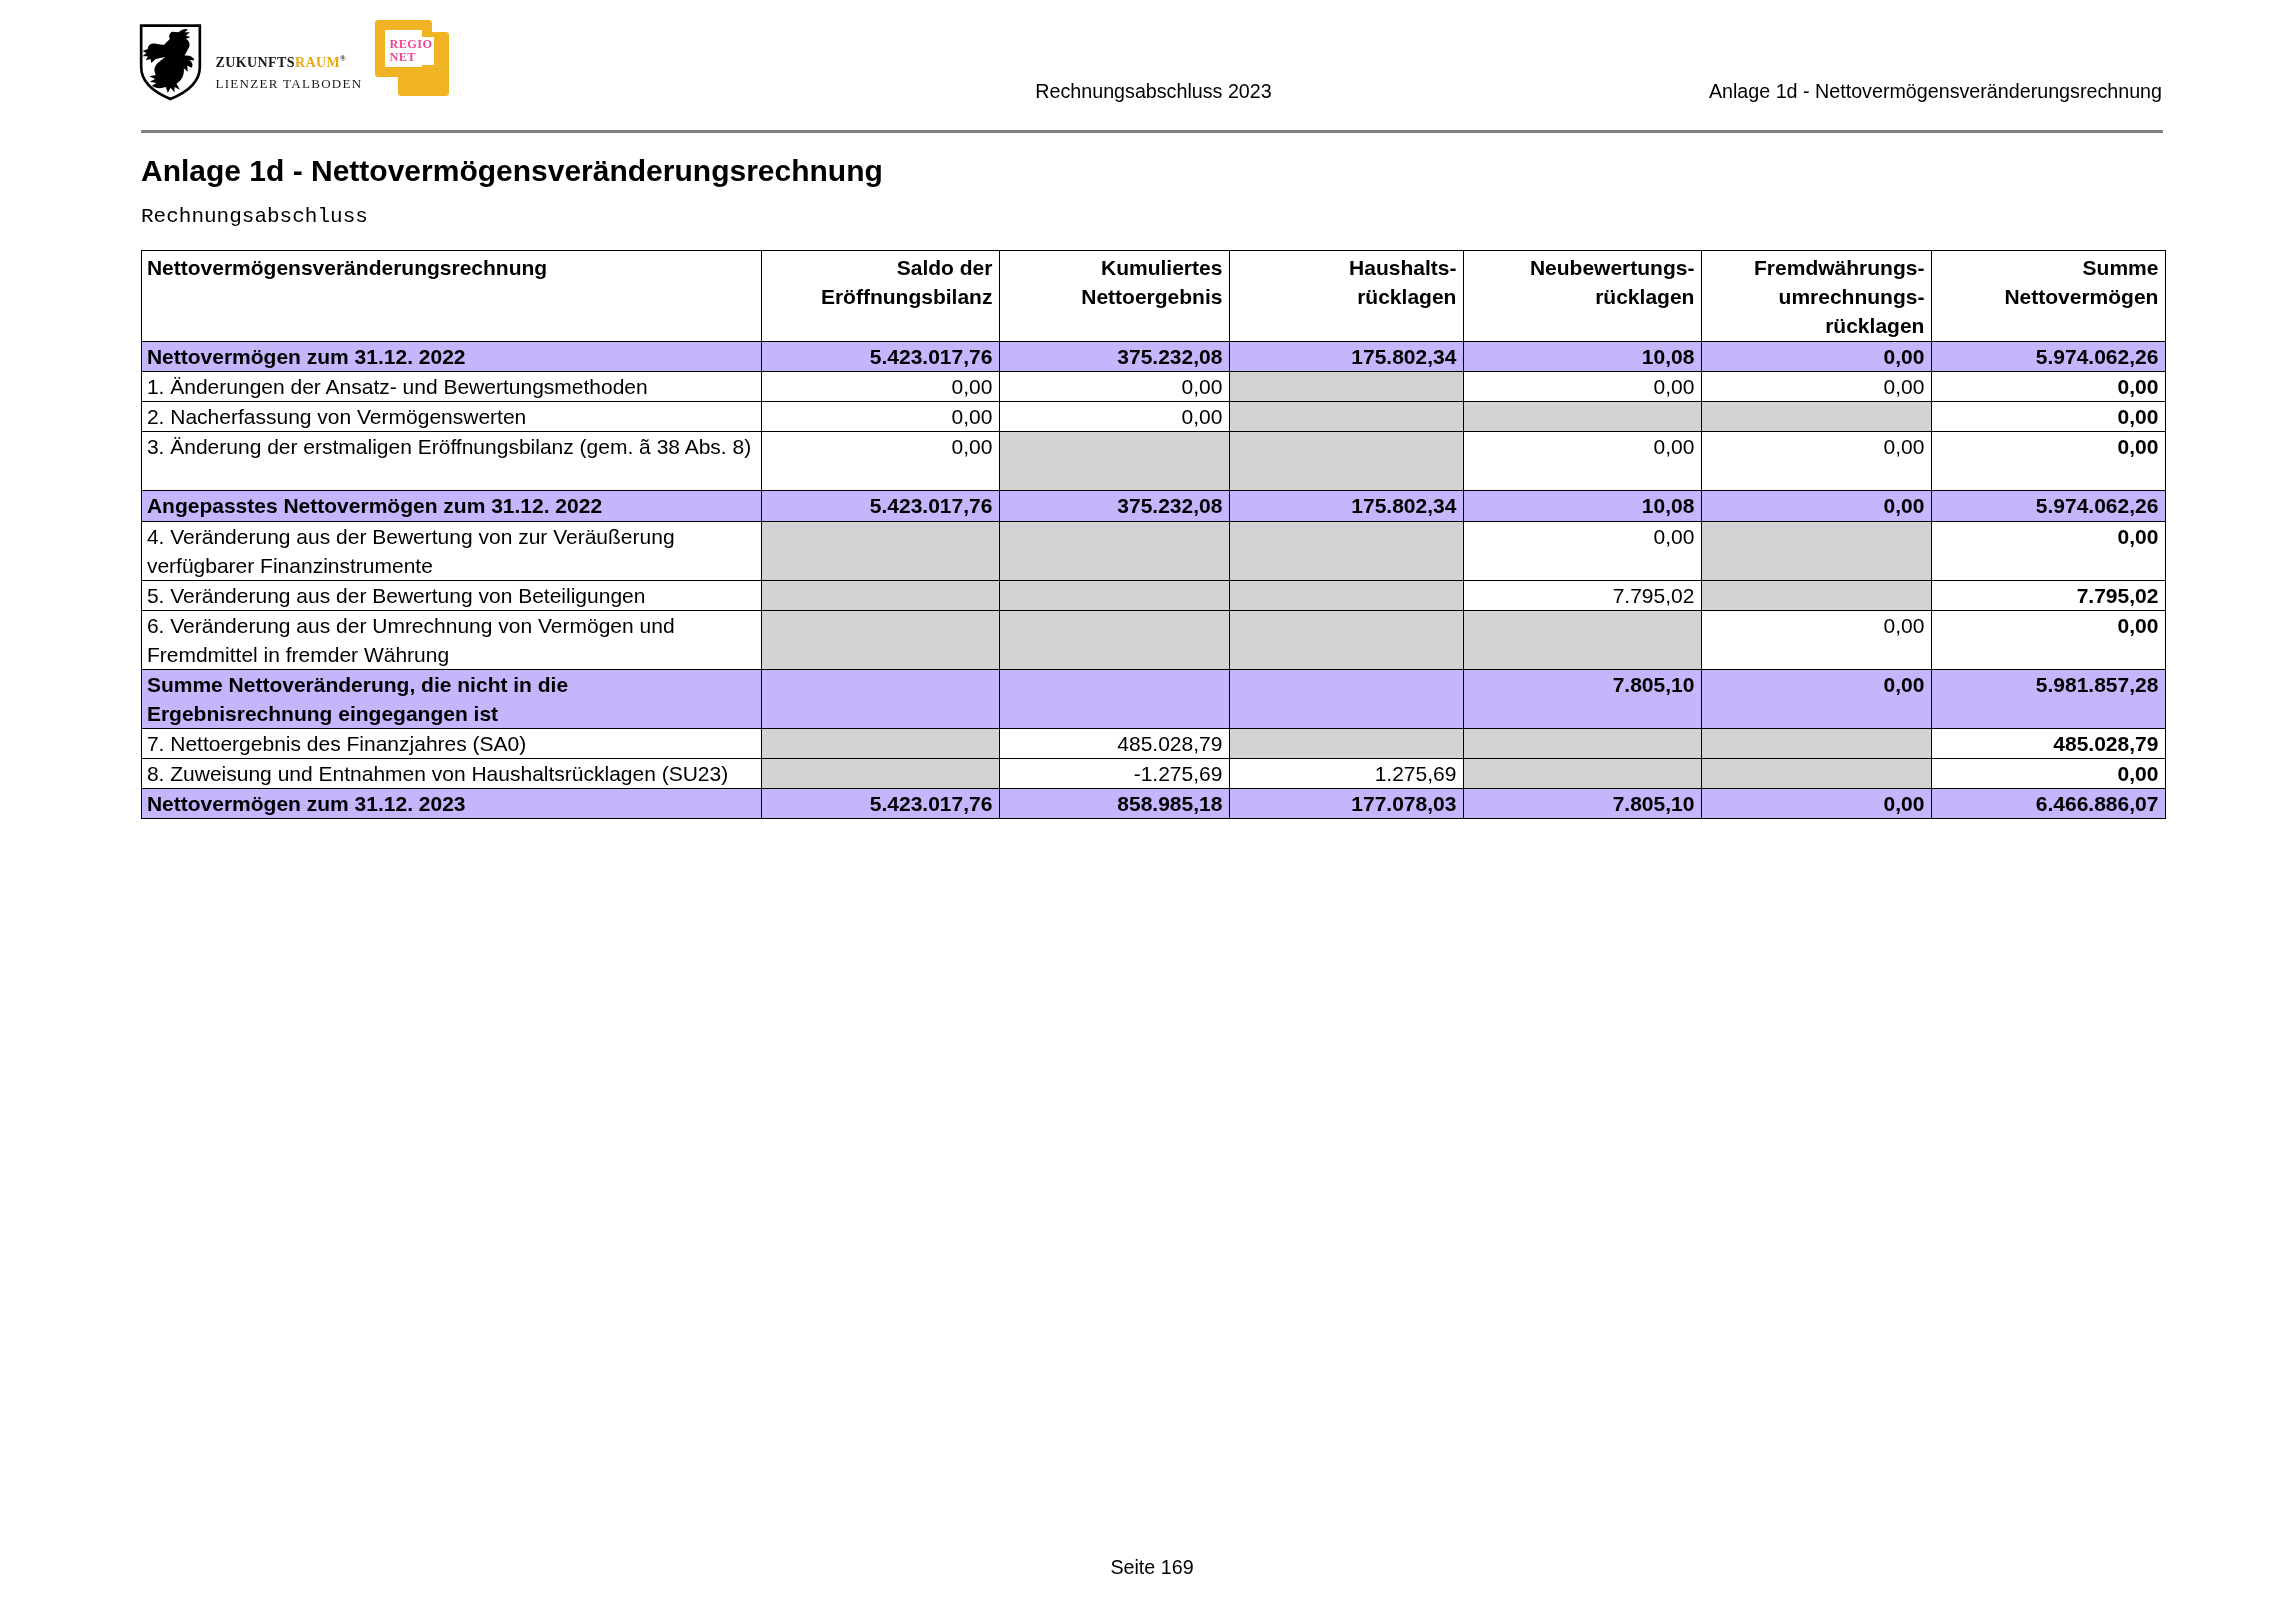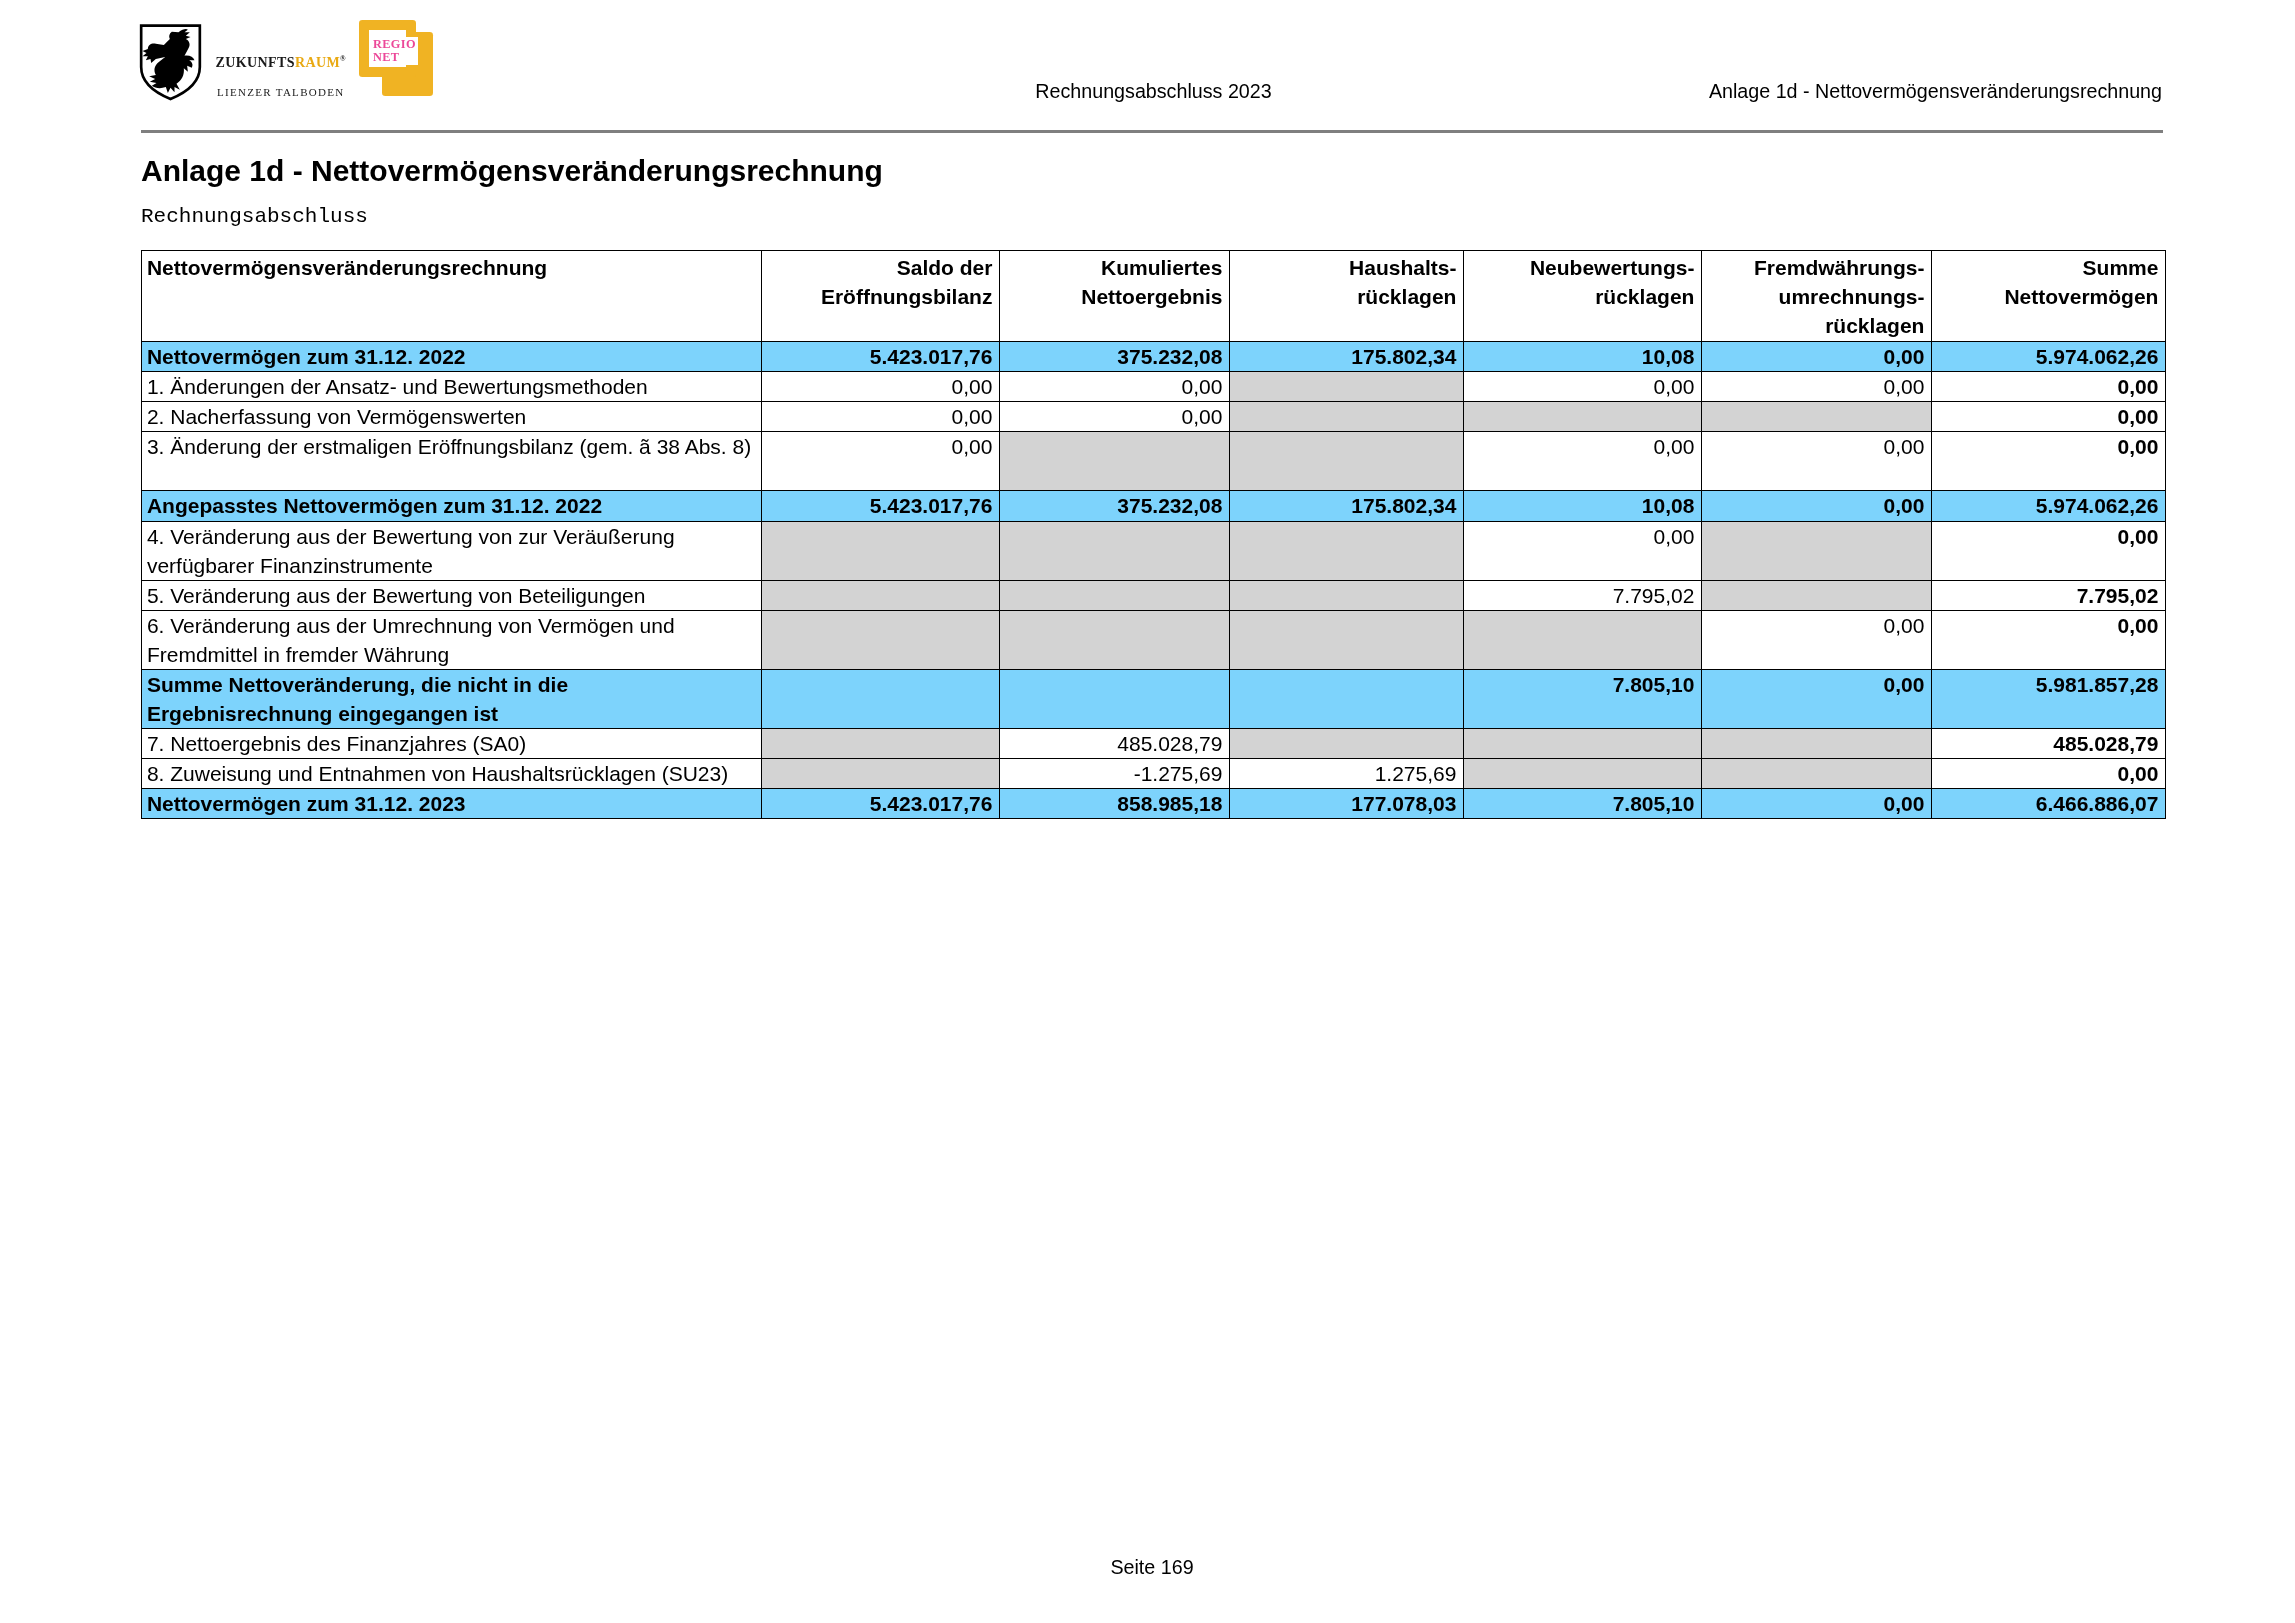--- a/index.html
+++ b/index.html
@@ -11,21 +11,21 @@
     color:#000;
     overflow:hidden;
   }
   
   .logo-group{position:absolute;left:137px;top:16.4px;display:flex;align-items:flex-start;}
   .shield{margin-top:6.6px;}
   .wordmark{margin-left:11.5px;margin-top:36px;font-family:"Liberation Serif", serif;}
   .wordmark .l1{font-size:14px;font-weight:bold;letter-spacing:0.4px;color:#1a1a1a;line-height:14.8px;}
   .wordmark .l1 .gold{color:#e9a913;}
   .wordmark .l1 sup{font-size:7.4px;}
-  .wordmark .l2{font-size:11px;letter-spacing:1.3px;color:#1a1a1a;line-height:13px;margin-top:15px;text-align:center;}
+  .wordmark .l2{font-size:13px;letter-spacing:1.3px;color:#1a1a1a;line-height:13px;margin-top:6px;}
   .regionet{position:relative;width:82px;height:80px;margin-left:13px;margin-top:4.1px;}
   .rn-solid{position:absolute;left:23px;top:11.5px;width:51px;height:64px;background:#f0b323;border-radius:3.3px;}
   .rn-frame{position:absolute;left:0;top:0;width:57px;height:57px;box-sizing:border-box;
     background:#fff;border:10.7px solid #f0b323;border-radius:3.3px;}
   .rn-text{position:absolute;left:12.3px;top:17px;z-index:3;background:#fff;padding:0.8px 1.6px;
     font-family:"Liberation Serif", serif;font-weight:bold;font-size:12.3px;line-height:13px;color:#ec4899;letter-spacing:0.4px;}
   
   .hdr-center{position:absolute;top:80px;left:0;width:100%;text-align:center;font-size:19.7px;padding-left:6px;}
   .hdr-right{position:absolute;top:80px;right:133px;font-size:19.7px;}
   .hdr-rule{position:absolute;top:130px;left:141px;width:2022px;height:3.3px;background:#7f7f7f;}
@@ -40,21 +40,21 @@
     font-size:21px;
     line-height:29px;
     overflow:hidden;
   }
   table.net th{font-weight:bold;text-align:right;padding:1.6px 6.6px 1.6px 6.6px;height:87px;}
   table.net th.lbl{text-align:left;padding-left:4.9px;}
   table.net td{padding:0 6.6px;}
   table.net td.lbl{text-align:left;padding:0 4.9px;}
   table.net td.num{text-align:right;}
   table.net td.gray{background:#d3d3d3;}
-  tr.hl{background:#7dd3fc;font-weight:bold;margin-top:36px;}
+  tr.hl{background:#c4b5fd;font-weight:bold;margin-top:36px;}
   td.sum{font-weight:bold;}
   
   .footer{position:absolute;top:1556px;left:141px;width:2022px;text-align:center;font-size:19.7px;}
 </style>
 </head>
 <body>
 
 <div class="page">
 
   <div class="logo-group">

